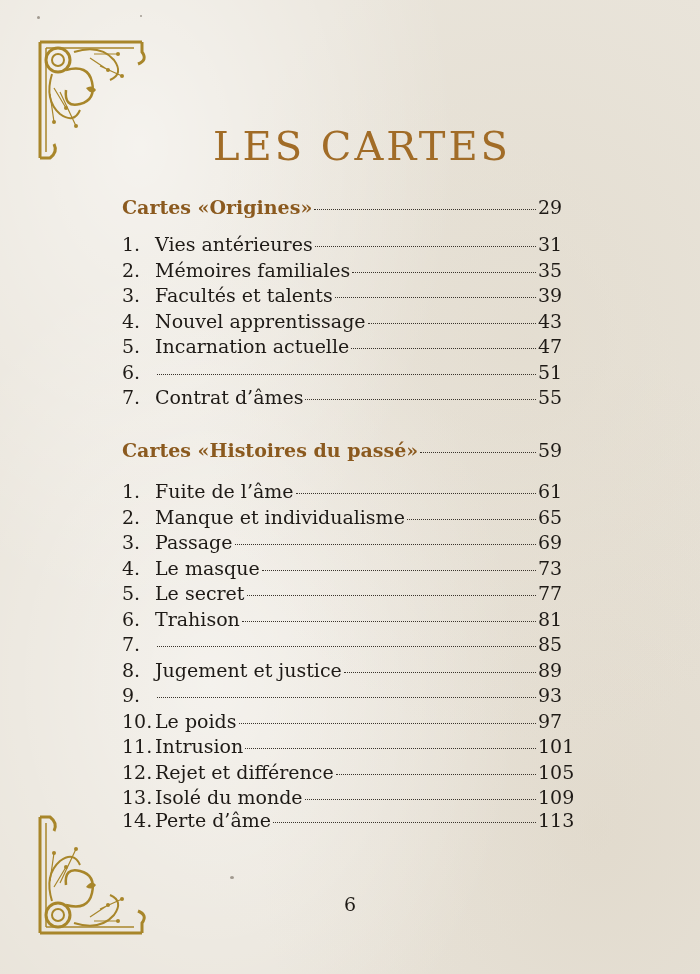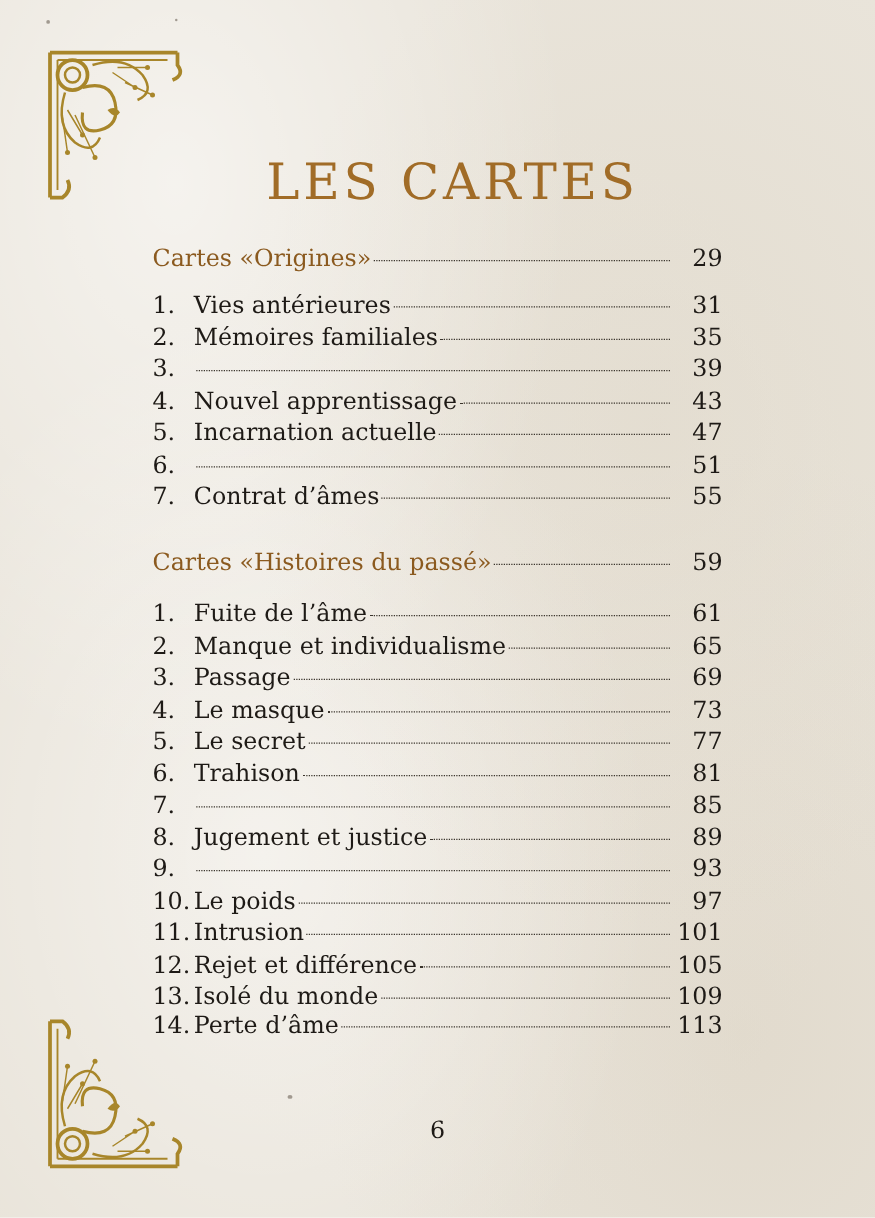--- a/index.html
+++ b/index.html
@@ -39,22 +39,22 @@
       display: flex; align-items: baseline;
     }
     .row .num { width: 33px; flex: none; }
     .row .label { flex: none; white-space: nowrap; }
     .row .leader {
       flex: 1 1 auto; margin: 0 2px; height: 1px;
       border-bottom: 1.5px dotted #3a342c;
       transform: translateY(-4px);
       max-width: 400px;
     }
-    .row .page-no { flex: none; text-align: right; width: 40px; margin-left: auto; }
-    .row.section .label { color: #8b5a1f; }
+    .row .page-no { flex: none; text-align: left; width: 40px; margin-left: auto; }
+    .row.section .label { color: #8b5a1f; font-weight: bold; }
     .footer-page {
       position: absolute; left: 0; right: 0; top: 893px; text-align: center;
       font-size: 19px; color: #1e1a16;
     }
     .speck { position: absolute; width: 3px; height: 3px; border-radius: 50%; background: #6d6356; opacity: 0.6; }
   </style>
 </head>
 <body>
 
 <div class="page">
@@ -134,20 +134,21 @@
       <span class="page-no">31</span>
     </div>
     <div class="row" style="top:257.5px">
       <span class="num">2.</span>
       <span class="label">Mémoires familiales</span>
       <span class="leader"></span>
       <span class="page-no">35</span>
     </div>
     <div class="row" style="top:283px">
       <span class="num">3.</span>
+      <span class="label">Facultés et talents</span>
       <span class="leader"></span>
       <span class="page-no">39</span>
     </div>
     <div class="row" style="top:308.5px">
       <span class="num">4.</span>
       <span class="label">Nouvel apprentissage</span>
       <span class="leader"></span>
       <span class="page-no">43</span>
     </div>
     <div class="row" style="top:334px">

